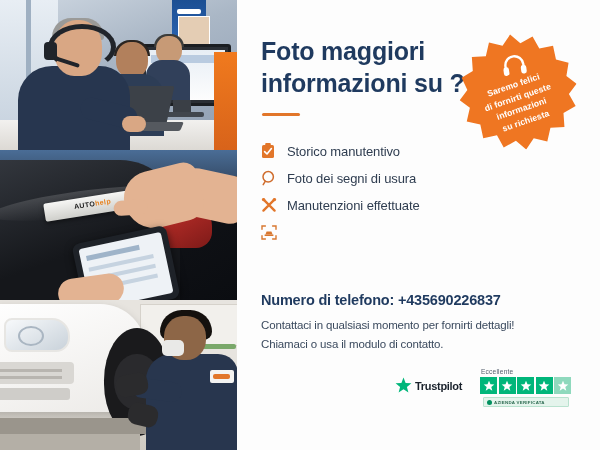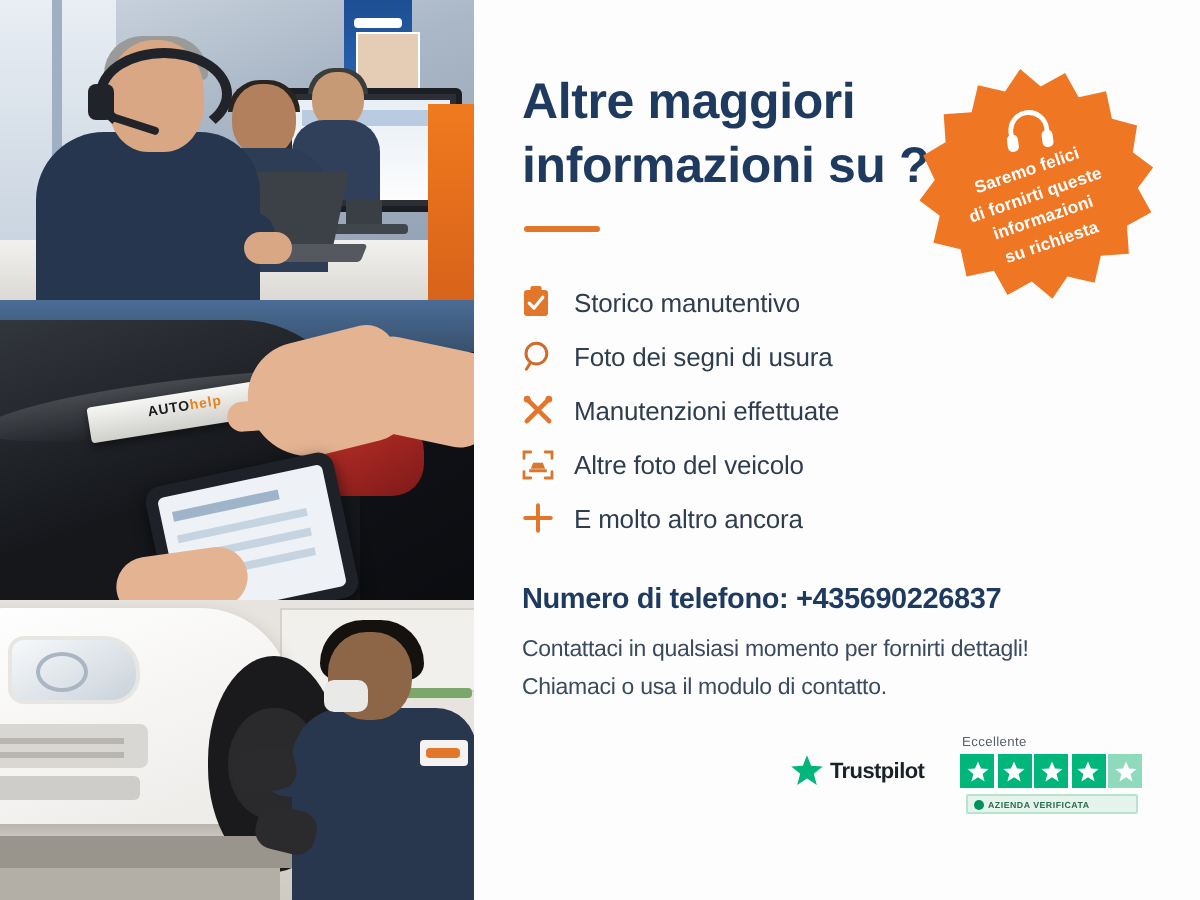--- a/index.html
+++ b/index.html
@@ -241,21 +241,21 @@
           <div class="glove"></div>
           <div class="glove2"></div>
       </div>
     </div>
 
   </div>
 
   <div class="content">
 
     <div class="headline">
-      <div>Altre maggiori</div>
+      <div>Foto maggiori</div>
       <div>informazioni su ?</div>
     </div>
     <div class="rule"></div>
 
     <div class="burst">
       <svg width="118" height="118" viewBox="0 0 118 118">
         <path d="M59 2 L68 12 L81 7 L86 20 L100 19 L101 33 L113 38 L109 51 L118 60 L109 69 L114 82 L101 87 L100 101
                  L86 100 L81 113 L68 108 L59 118 L50 108 L37 113 L32 100 L18 101 L17 87 L4 82 L9 69 L0 60 L9 51
                  L5 38 L17 33 L18 19 L32 20 L37 7 L50 12 Z" fill="#ef7622"></path>
       </svg>
@@ -307,31 +307,22 @@
       </div>
 
       <div class="frow">
         <span class="ico">
           <svg width="16" height="15" viewBox="0 0 16 15">
             <path d="M1 4.2 V1 H4.4 M11.6 1 H15 V4.2 M15 10.8 V14 H11.6 M4.4 14 H1 V10.8" fill="none" stroke="#d8772f" stroke-width="1.4" stroke-linecap="round"></path>
             <path d="M3.6 9.6 h8.8 v1.5 h-8.8 z" fill="#d8772f"></path>
             <path d="M4.4 9.4 L5.6 6.4 h4.8 l1.2 3 z" fill="#d8772f"></path>
           </svg>
         </span>
-        <span class="ftx">Altre foto del veicolo</span>
-      </div>
-
-      <div class="frow">
-        <span class="ico">
-          <svg width="16" height="16" viewBox="0 0 16 16">
-            <path d="M8 1.6 V14.4 M1.6 8 H14.4" stroke="#e2762a" stroke-width="2" stroke-linecap="round"></path>
-          </svg>
-        </span>
-        <span class="ftx">E molto altro ancora</span>
-      </div>
+      </div>
+
 
     </div>
 
     <div class="phone">Numero di telefono: +435690226837</div>
     <div class="sub">
       <div>Contattaci in qualsiasi momento per fornirti dettagli!</div>
       <div>Chiamaci o usa il modulo di contatto.</div>
     </div>
 
     <div class="tp">

